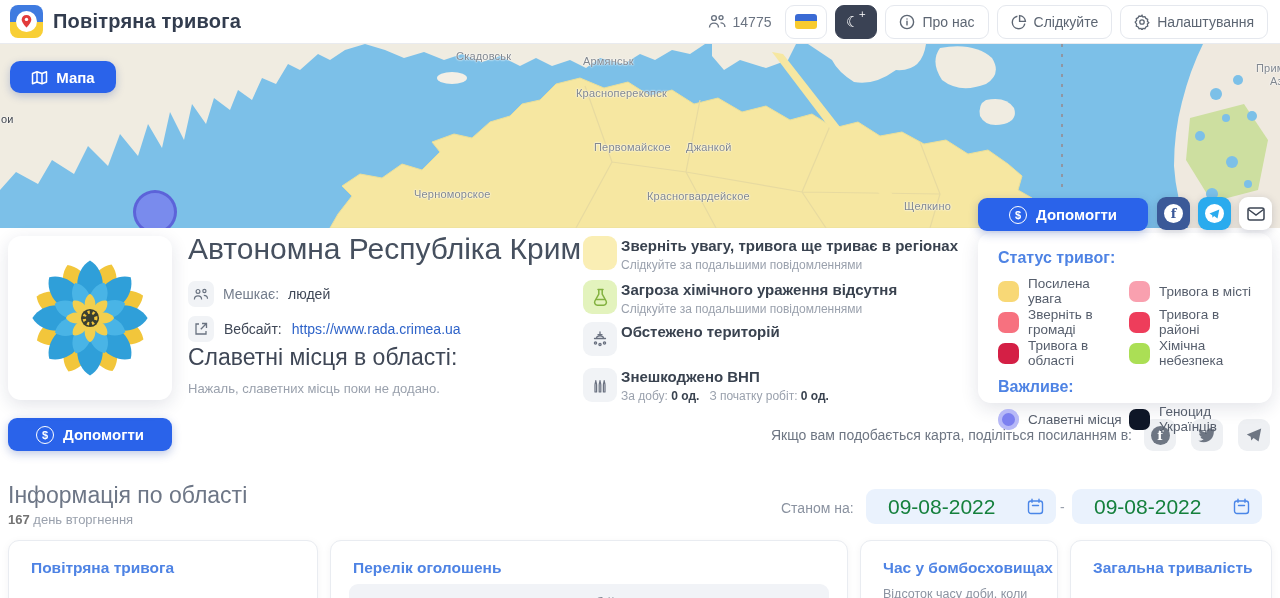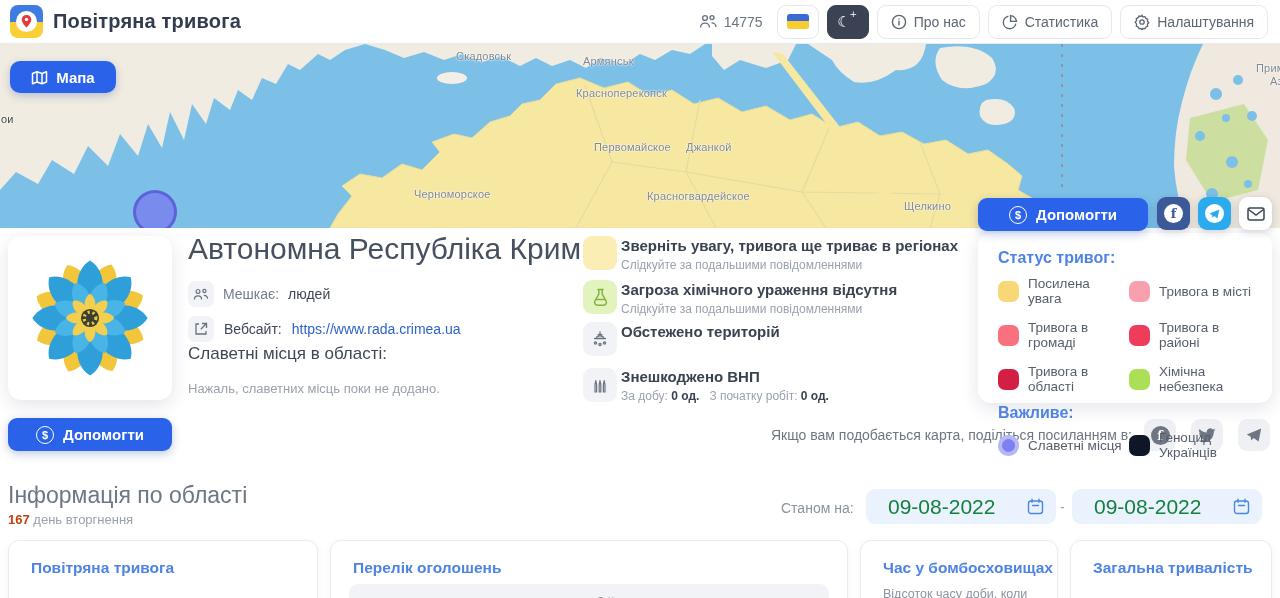--- a/index.html
+++ b/index.html
@@ -69,48 +69,48 @@
     background:#fff; border-radius:13px; box-shadow:0 5px 18px rgba(25,35,70,.12);
     display:flex; align-items:center; justify-content:center; z-index:5;}
   .region-title { position:absolute; left:188px; top:232px; width:392px; height:40px;
     font-size:30px; color:#46505f; font-weight:500; white-space:nowrap; overflow:hidden;}
   .meta-row { position:absolute; left:188px; display:flex; align-items:center; gap:10px; font-size:14px;}
   .meta-ic { width:26px; height:26px; border-radius:7px; background:#f1f3f6;
     display:flex; align-items:center; justify-content:center;}
   .meta-label{ color:#747d8c;}
   .meta-value{ color:#3f4756;}
   a.site-link { color:#2e63c9; text-decoration:none;}
-  .places-title { position:absolute; left:188px; top:344px; font-size:17px; color:#3f4756; font-weight:500;}
+  .places-title { position:absolute; left:188px; top:344px; font-size:23px; color:#3f4756; font-weight:500;}
   .places-empty { position:absolute; left:188px; top:381px; font-size:13px; color:#9aa1ad;}
   
   .status-item { position:absolute; left:583px; width:390px; display:flex; gap:4px;}
   .status-ic { width:34px; height:34px; border-radius:9px; flex:0 0 auto;
     display:flex; align-items:center; justify-content:center;}
   .st-title { font-size:15px; font-weight:700; color:#39424f; line-height:19px;}
   .st-sub { font-size:12px; color:#9aa1ad; margin-top:3px;}
   .st-sub b { color:#39424f; font-weight:700;}
   
   .legend { position:absolute; left:978px; top:233px; width:294px; height:170px;
     background:#fff; border-radius:13px; box-shadow:0 5px 18px rgba(25,35,70,.12);
     padding:16px 18px 12px 20px; z-index:6;}
   .legend h4 { font-size:16px; color:#4e83e4; font-weight:600; margin-bottom:9px;}
-  .legend-grid { display:grid; grid-template-columns:1fr 1fr; gap:14px 6px; margin-bottom:10px;}
+  .legend-grid { display:grid; grid-template-columns:1fr 1fr; gap:1px 6px; margin-bottom:10px;}
   .lg-item { display:flex; align-items:center; gap:9px; font-size:13.5px; color:#565e6c;}
   .swatch { width:21px; height:21px; border-radius:7px; flex:0 0 auto;}
   .swatch.round { border-radius:50%; box-shadow:inset 0 0 0 4px rgba(255,255,255,.45);}
   
   .share-text { position:absolute; top:427px; right:148px; font-size:14px; color:#6e7683;}
   .share-btn { position:absolute; top:419px; width:32px; height:32px; border-radius:9px;
     background:#eef0f3; border:none; display:flex; align-items:center; justify-content:center; cursor:pointer;}
   .fcircle { width:19px; height:19px; border-radius:50%; background:#6e7683; color:#fff;
     font-size:13px; font-weight:700; display:flex; align-items:center; justify-content:center; font-family:"DejaVu Serif",serif;}
   
   .info-title { position:absolute; left:8px; top:482px; font-size:23px; color:#6d7686; font-weight:400;}
   .invasion { position:absolute; left:8px; top:512px; font-size:13px; color:#9aa1ad;}
-  .invasion b { color:#c2410c; }
+  .invasion b { color:#737373; }
   .asof-label { position:absolute; left:781px; top:500px; font-size:14px; color:#8a92a0;}
   .date-input { position:absolute; top:489px; width:190px; height:35px; background:#eaf2fd;
     border-radius:9px; display:flex; align-items:center; padding:0 12px 0 22px; cursor:pointer;}
   .date-input span { font-size:21px; color:#15803d; flex:1;}
   .date-sep { position:absolute; left:1060px; top:499px; color:#9aa1ad; font-size:14px;}
   
   .bcard { position:absolute; top:540px; height:120px; background:#fff;
     border:1px solid #e9ecf1; border-radius:11px; box-shadow:0 2px 8px rgba(20,30,60,.05);}
   .bcard h3 { font-size:15.5px; color:#4e83e4; font-weight:700; margin:18px 0 0 22px;}
   .bcard .sub { font-size:12.5px; color:#8b93a1; margin:10px 0 0 22px;}
@@ -155,21 +155,21 @@
             <circle cx="8" cy="8" r="6.6"></circle>
             <path d="M8 7.3v3.6M8 4.9v.2" stroke-linecap="round"></path>
           </svg>
         <span>Про нас</span>
       </button>
       <button class="hbtn">
         <svg width="16" height="16" viewBox="0 0 16 16" fill="none" stroke="#5d6673" stroke-width="1.4">
             <path d="M13.8 9.6A6.3 6.3 0 1 1 6.4 2.2"></path>
             <path d="M8.6 1.6a6.3 6.3 0 0 1 5.8 5.8H8.6z"></path>
           </svg>
-        <span>Статистика</span>
+        <span>Слідкуйте</span>
       </button>
       <button class="hbtn">
         <svg width="16" height="16" viewBox="0 0 16 16" fill="none" stroke="#5d6673" stroke-width="1.3">
             <circle cx="8" cy="8" r="2.2"></circle>
             <path d="M8 1.2l.9 1.8 2-.3 1 1.7 1.8.9-.3 2 1.4 1.4-1.4 1.4.3 2-1.8.9-1 1.7-2-.3-.9 1.8-.9-1.8-2 .3-1-1.7-1.8-.9.3-2L1.2 8l1.4-1.4-.3-2 1.8-.9 1-1.7 2 .3z"></path>
           </svg>
         <span>Налаштування</span>
       </button>
     </div>
   </div>
@@ -390,21 +390,21 @@
       <div class="lg-item">
           <span class="swatch" style="background: rgb(248, 216, 118);"></span>
           <span>Посилена увага</span>
         </div>
       <div class="lg-item">
           <span class="swatch" style="background: rgb(249, 160, 175);"></span>
           <span>Тривога в місті</span>
         </div>
       <div class="lg-item">
           <span class="swatch" style="background: rgb(247, 113, 127);"></span>
-          <span>Тривога в громаді</span>
+          <span>Зверніть в громаді</span>
         </div>
       <div class="lg-item">
           <span class="swatch" style="background: rgb(238, 61, 91);"></span>
           <span>Тривога в районі</span>
         </div>
       <div class="lg-item">
           <span class="swatch" style="background: rgb(212, 31, 69);"></span>
           <span>Тривога в області</span>
         </div>
       <div class="lg-item">

